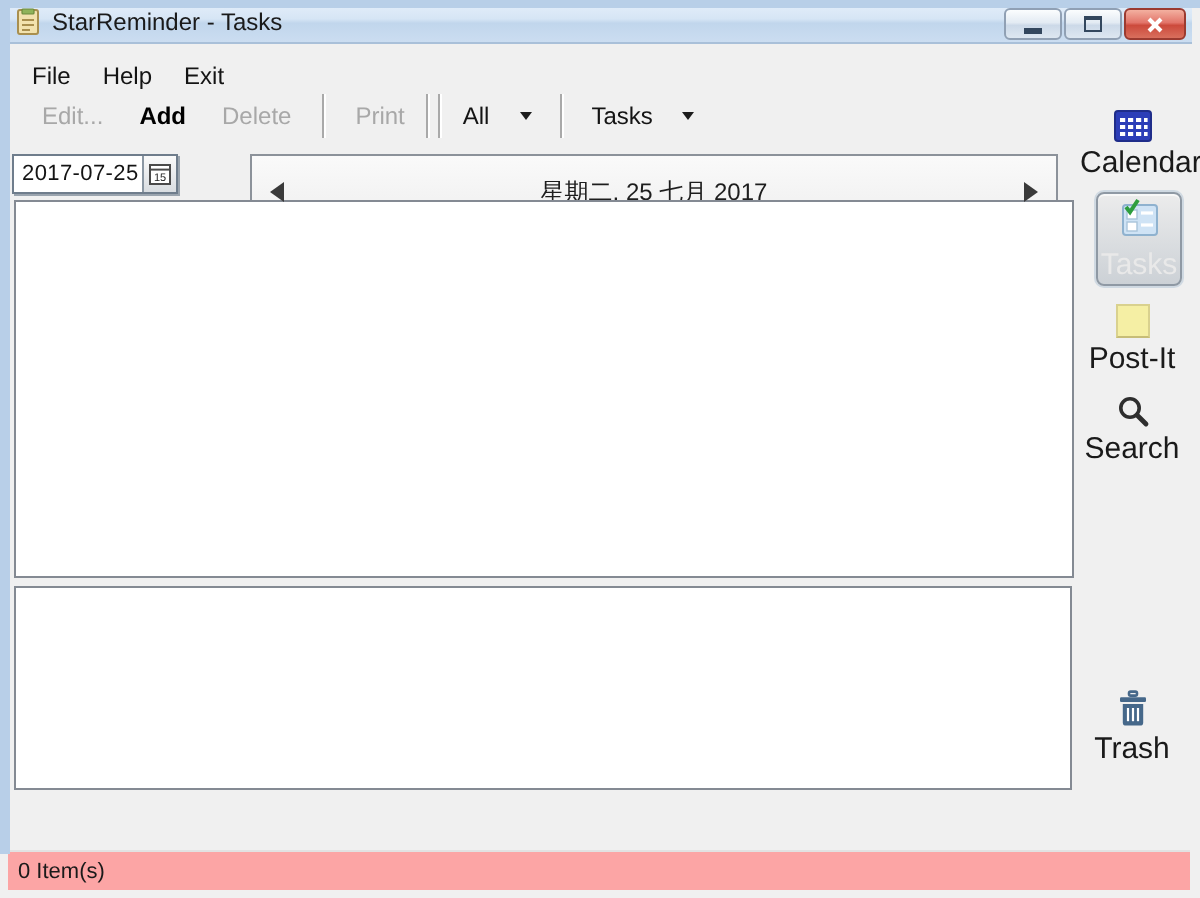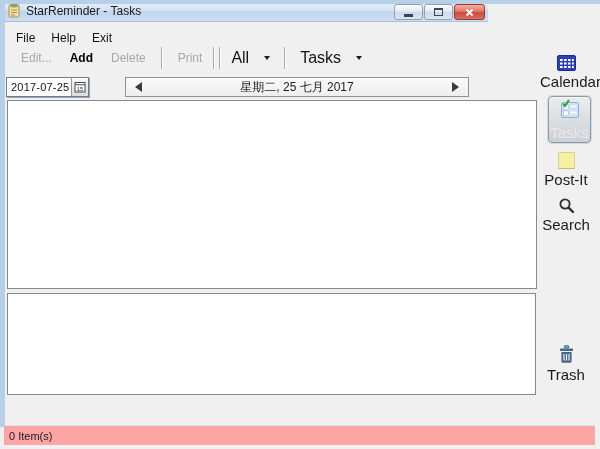--- a/index.html
+++ b/index.html
@@ -9,21 +9,21 @@
     font-size:12px; color:#141414;
   }
   
   .frame-strip { position:absolute; background:#b8cfe8; z-index:5; }
   #frame-left   { left:0; top:22; width:4px;  height:427px; }
   #frame-right  { left:595; top:22; width:5px; height:427px; }
   #frame-bottom { left:0; top:445; width:600px; height:4px; }
 
   
   #titlebar {
-    position:absolute; left:0; top:0; width:488px; height:22px;
+    position:absolute; left:0; top:0; width:596px; height:22px;
     background:linear-gradient(180deg,#e6f0fb 0%,#d6e5f5 45%,#c1d6ec 55%,#cbddf1 100%);
     border-bottom:1px solid #a9c0d9;
     display:flex; align-items:center; padding-left:7px;
   }
   #window-title { margin-left:5px; font-size:12px; color:#1a1a1a; }
   #window-controls { position:absolute; right:3px; top:4px; display:flex; gap:1px; }
   .winbtn {
     width:29px; height:16px; border:1px solid #90a0b4; border-radius:3px;
     background:linear-gradient(180deg,#fbfdfe 0%,#e3ebf3 45%,#ccd9e8 55%,#dde7f1 100%);
     display:flex; align-items:center; justify-content:center; cursor:default;
@@ -40,38 +40,38 @@
   .menu-item { padding:2px 8px; font-size:12px; }
 
   
   #toolbar { position:absolute; left:4px; top:43px; width:591px; height:30px; display:flex; align-items:center; padding-left:8px; }
   .tb-btn { font-size:12px; padding:3px 9px; background:transparent; border:none; font-family:"Liberation Sans",sans-serif; }
   .tb-btn.disabled { color:#a8a8a8; }
   .tb-btn.strong { font-weight:bold; color:#000; }
   .tb-sep { width:0; height:22px; border-left:1px solid #a9a9a9; border-right:1px solid #fff; margin:0 6px; }
   .tb-sep.tight { margin:0 2px; }
   .tb-drop { display:flex; align-items:center; padding:3px 8px; }
-  .tb-drop .lbl { font-size:16px; }
+  .tb-drop .lbl { font-size:12px; }
   .arrow-down { width:0; height:0; border-left:3.5px solid transparent; border-right:3.5px solid transparent; border-top:4px solid #1c1c1c; margin-left:15px; }
 
   
   #date-control {
     position:absolute; left:6px; top:77px; width:83px; height:20px;
     background:#fff; border:1px solid #6f7d8c; display:flex; align-items:center;
     box-shadow:1px 1px 0 #9aa4ae;
   }
   #date-value { flex:1; font-size:11px; padding-left:4px; letter-spacing:0.2px; }
   #date-picker-btn {
     width:17px; height:18px; border-left:1px solid #8b97a3;
     background:linear-gradient(180deg,#fafafa,#d9dde1); display:flex; align-items:center; justify-content:center;
   }
   #navbar {
-    position:absolute; left:125px; top:77px; width:344px; height:20px;
+    position:absolute; left:125px; top:77px; width:404px; height:20px;
     background:linear-gradient(180deg,#fafafa,#eeeeee); border:1px solid #8c929a;
-    display:flex; align-items:center; justify-content:space-between; padding:0 9px;
+    display:flex; align-items:center; justify-content:space-between; padding:18px 9px;
   }
   #nav-label { position:absolute; left:0; right:0; text-align:center; font-size:12px; color:#1d1d1d; }
   .nav-arrow-left  { width:0; height:0; border-top:5px solid transparent; border-bottom:5px solid transparent; border-right:7px solid #3a3a3a; z-index:2; }
   .nav-arrow-right { width:0; height:0; border-top:5px solid transparent; border-bottom:5px solid transparent; border-left:7px solid #3a3a3a; z-index:2; }
 
   
   #task-list-panel {
     position:absolute; left:7px; top:100px; width:530px; height:189px;
     background:#fff; border:1px solid #848a93;
   }

